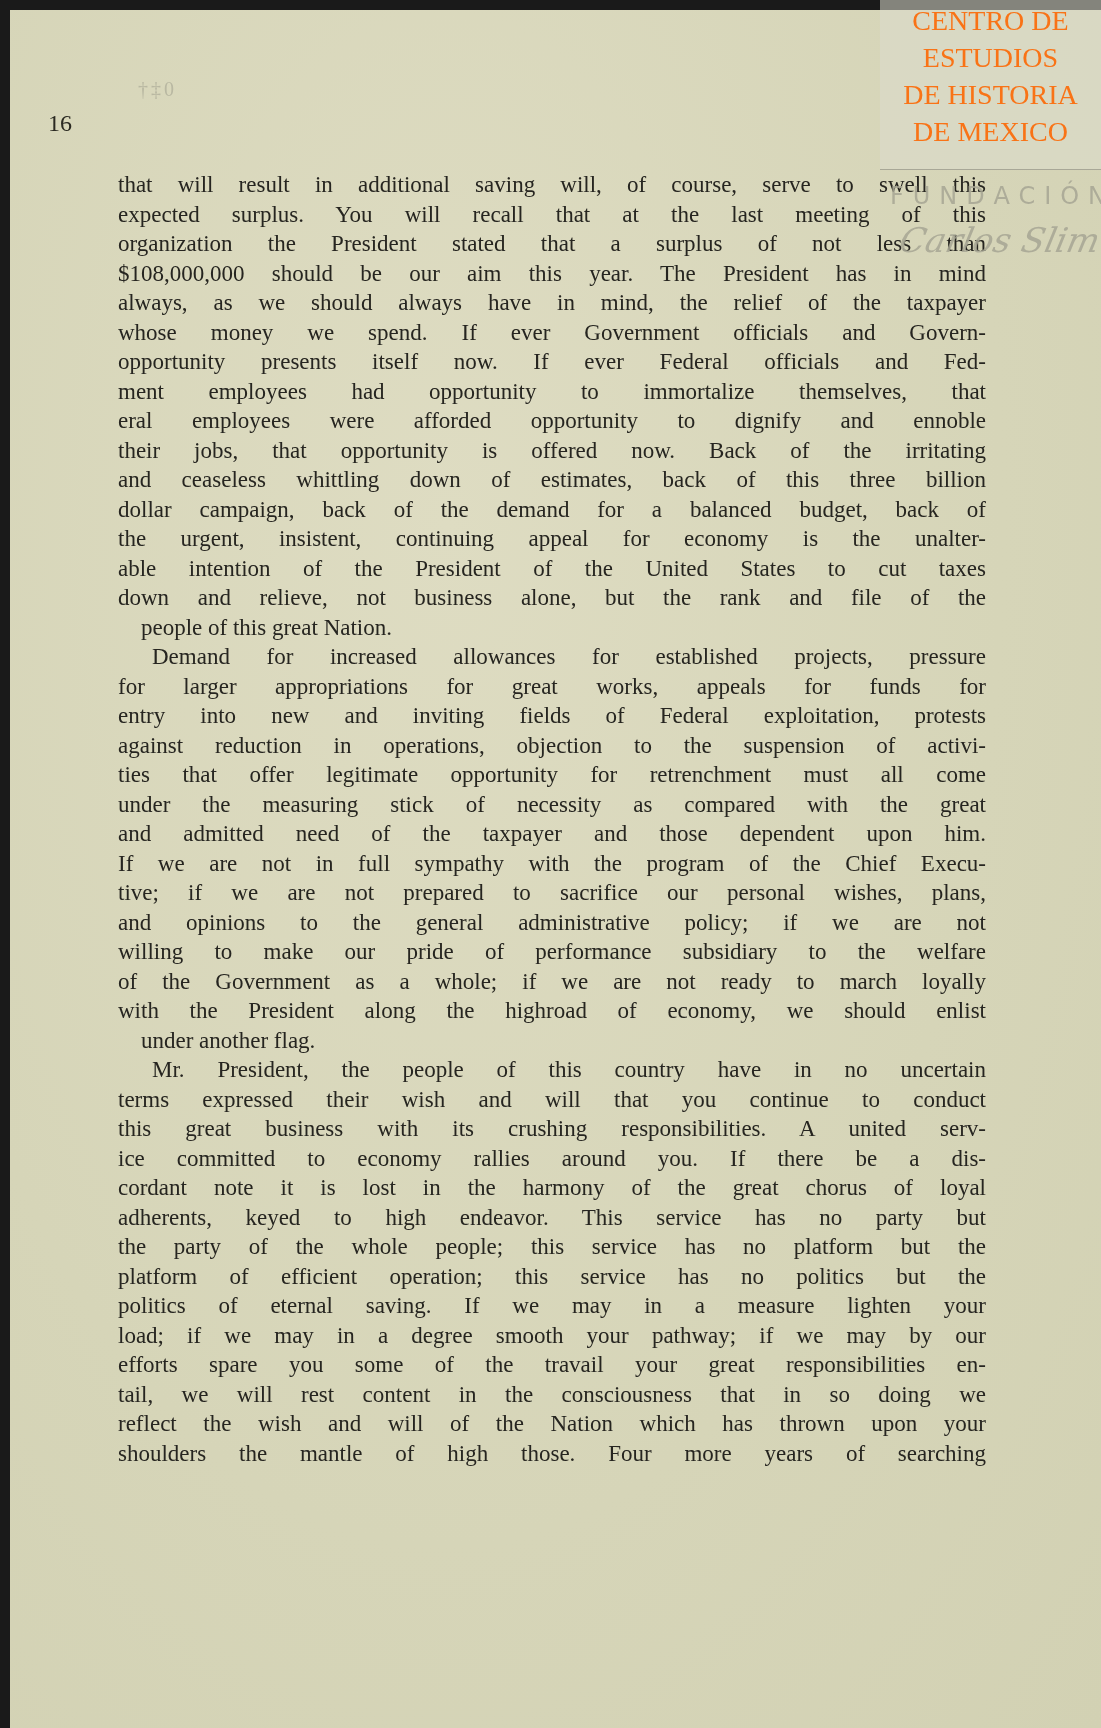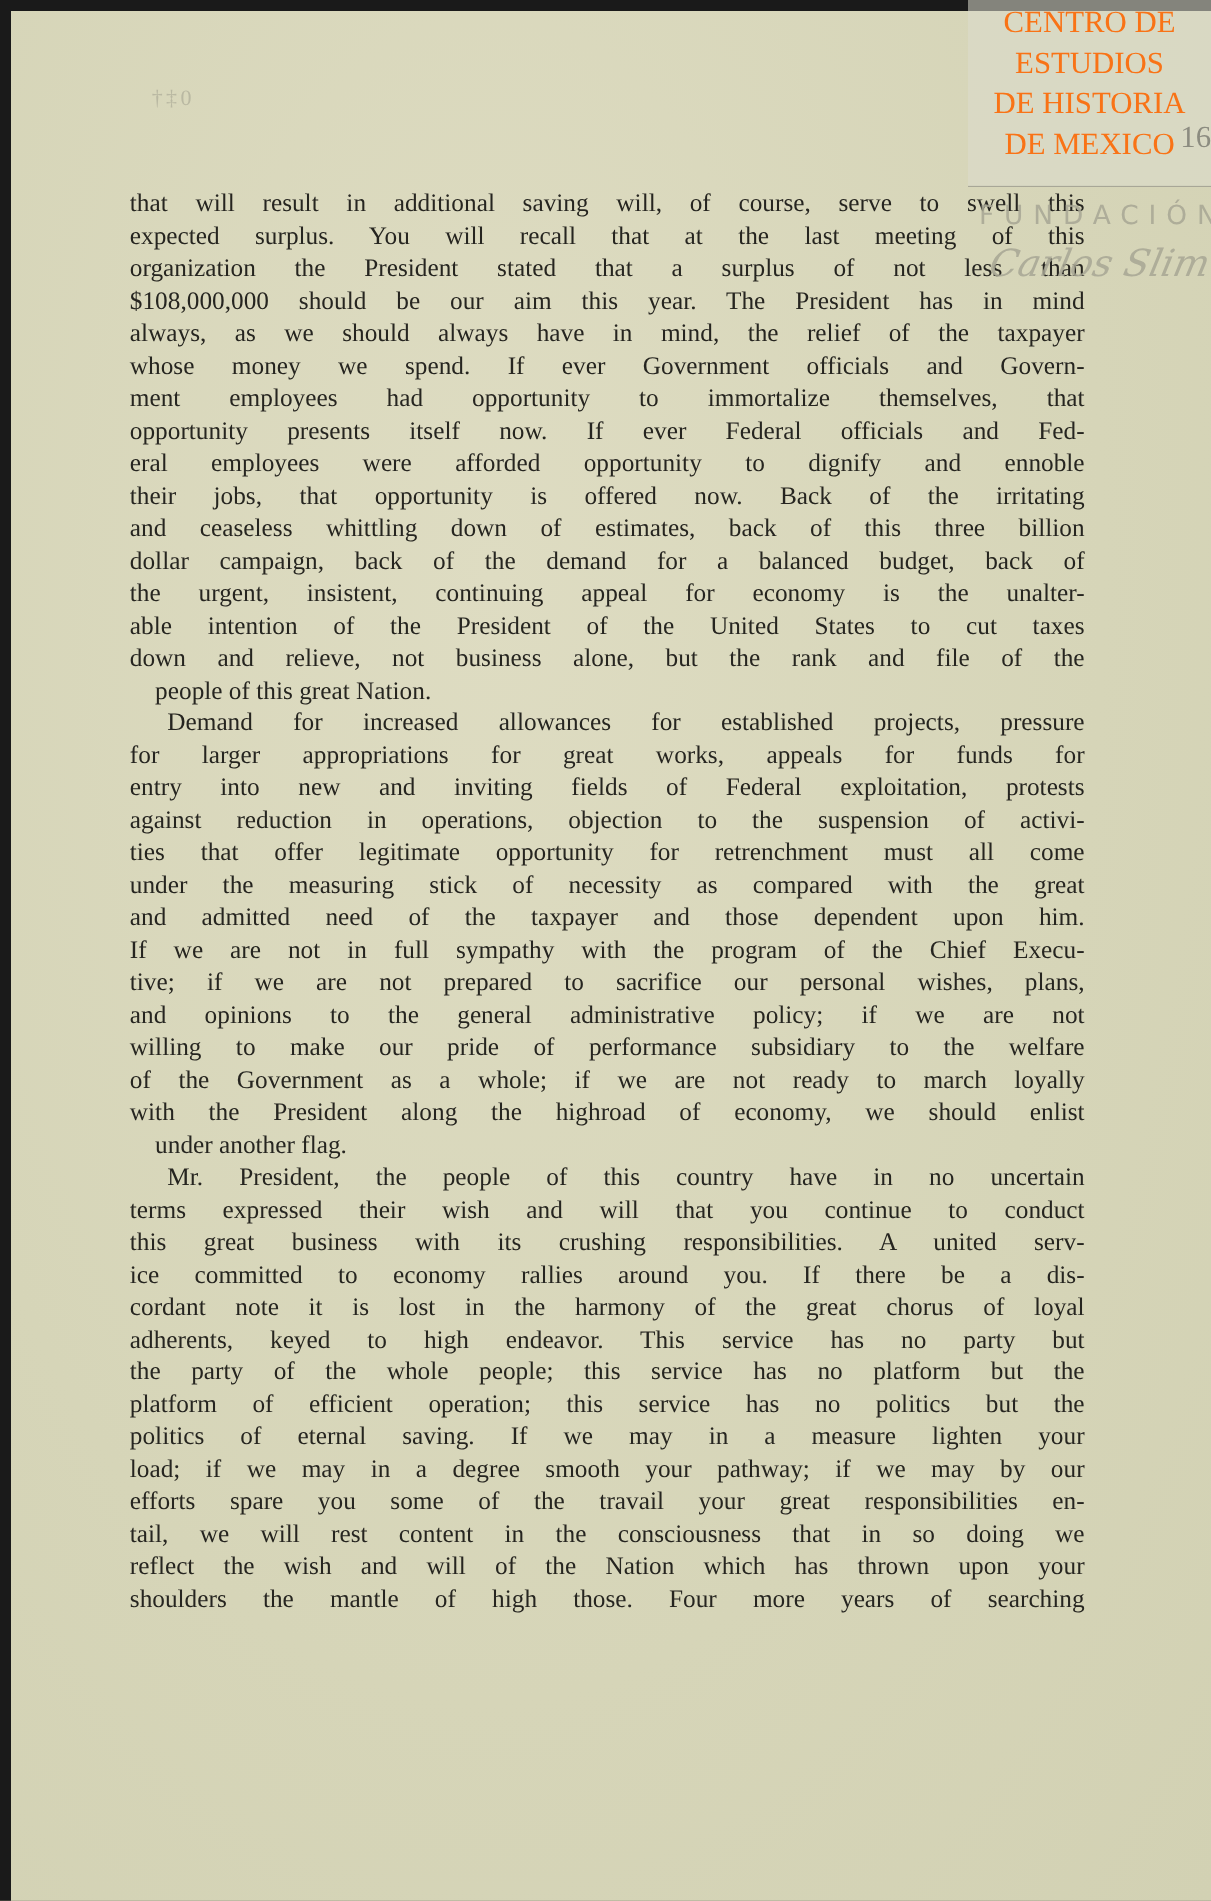--- a/index.html
+++ b/index.html
@@ -14,21 +14,21 @@
     width: 1091px; height: 1718px;
     background: #d9d8bc;
     background-image: radial-gradient(ellipse at 40% 30%, #dedcc2 0%, #d6d5b8 60%, #d2d1b3 100%);
   }
   .mark {
     position: absolute; left: 128px; top: 68px;
     font-size: 20px; color: #b9b8a2; letter-spacing: 3px;
   }
   .page-number {
     position: absolute; left: 0; width: 1091px; top: 100px;
-    text-align: right; font-size: 28px; color: #2b2a22;
+    text-align: left; font-size: 24px; color: #2b2a22;
     padding-left: 38px; box-sizing: border-box;
   }
   .body-text {
     position: absolute; left: 108px; top: 160px; width: 868px;
     font-size: 23px; line-height: 29.5px; color: #262520;
     text-align: justify;
   }
   .line { display: block; text-align: justify; text-align-last: justify; white-space: nowrap; height: 29.5px; }
   .line.last { text-align-last: left; margin-left: 23px; }
   .line.indent { padding-left: 34px; }
@@ -62,22 +62,22 @@
   <div class="mark">†‡0</div>
   <div class="page-number">16</div>
 
   <div class="body-text">
     <span class="line">that will result in additional saving will, of course, serve to swell this</span>
     <span class="line">expected surplus.  You will recall that at the last meeting of this</span>
     <span class="line">organization the President stated that a surplus of not less than</span>
     <span class="line">$108,000,000 should be our aim this year.  The President has in mind</span>
     <span class="line">always, as we should always have in mind, the relief of the taxpayer</span>
     <span class="line">whose money we spend.  If ever Government officials and Govern-</span>
+    <span class="line">opportunity presents itself now.  If ever Federal officials and Fed-</span>
     <span class="line">ment employees had opportunity to immortalize themselves, that</span>
-    <span class="line">opportunity presents itself now.  If ever Federal officials and Fed-</span>
     <span class="line">eral employees were afforded opportunity to dignify and ennoble</span>
     <span class="line">their jobs, that opportunity is offered now.  Back of the irritating</span>
     <span class="line">and ceaseless whittling down of estimates, back of this three billion</span>
     <span class="line">dollar campaign, back of the demand for a balanced budget, back of</span>
     <span class="line">the urgent, insistent, continuing appeal for economy is the unalter-</span>
     <span class="line">able intention of the President of the United States to cut taxes</span>
     <span class="line">down and relieve, not business alone, but the rank and file of the</span>
     <span class="line last">people of this great Nation.</span>
     <span class="line indent">Demand for increased allowances for established projects, pressure</span>
     <span class="line">for larger appropriations for great works, appeals for funds for</span>

